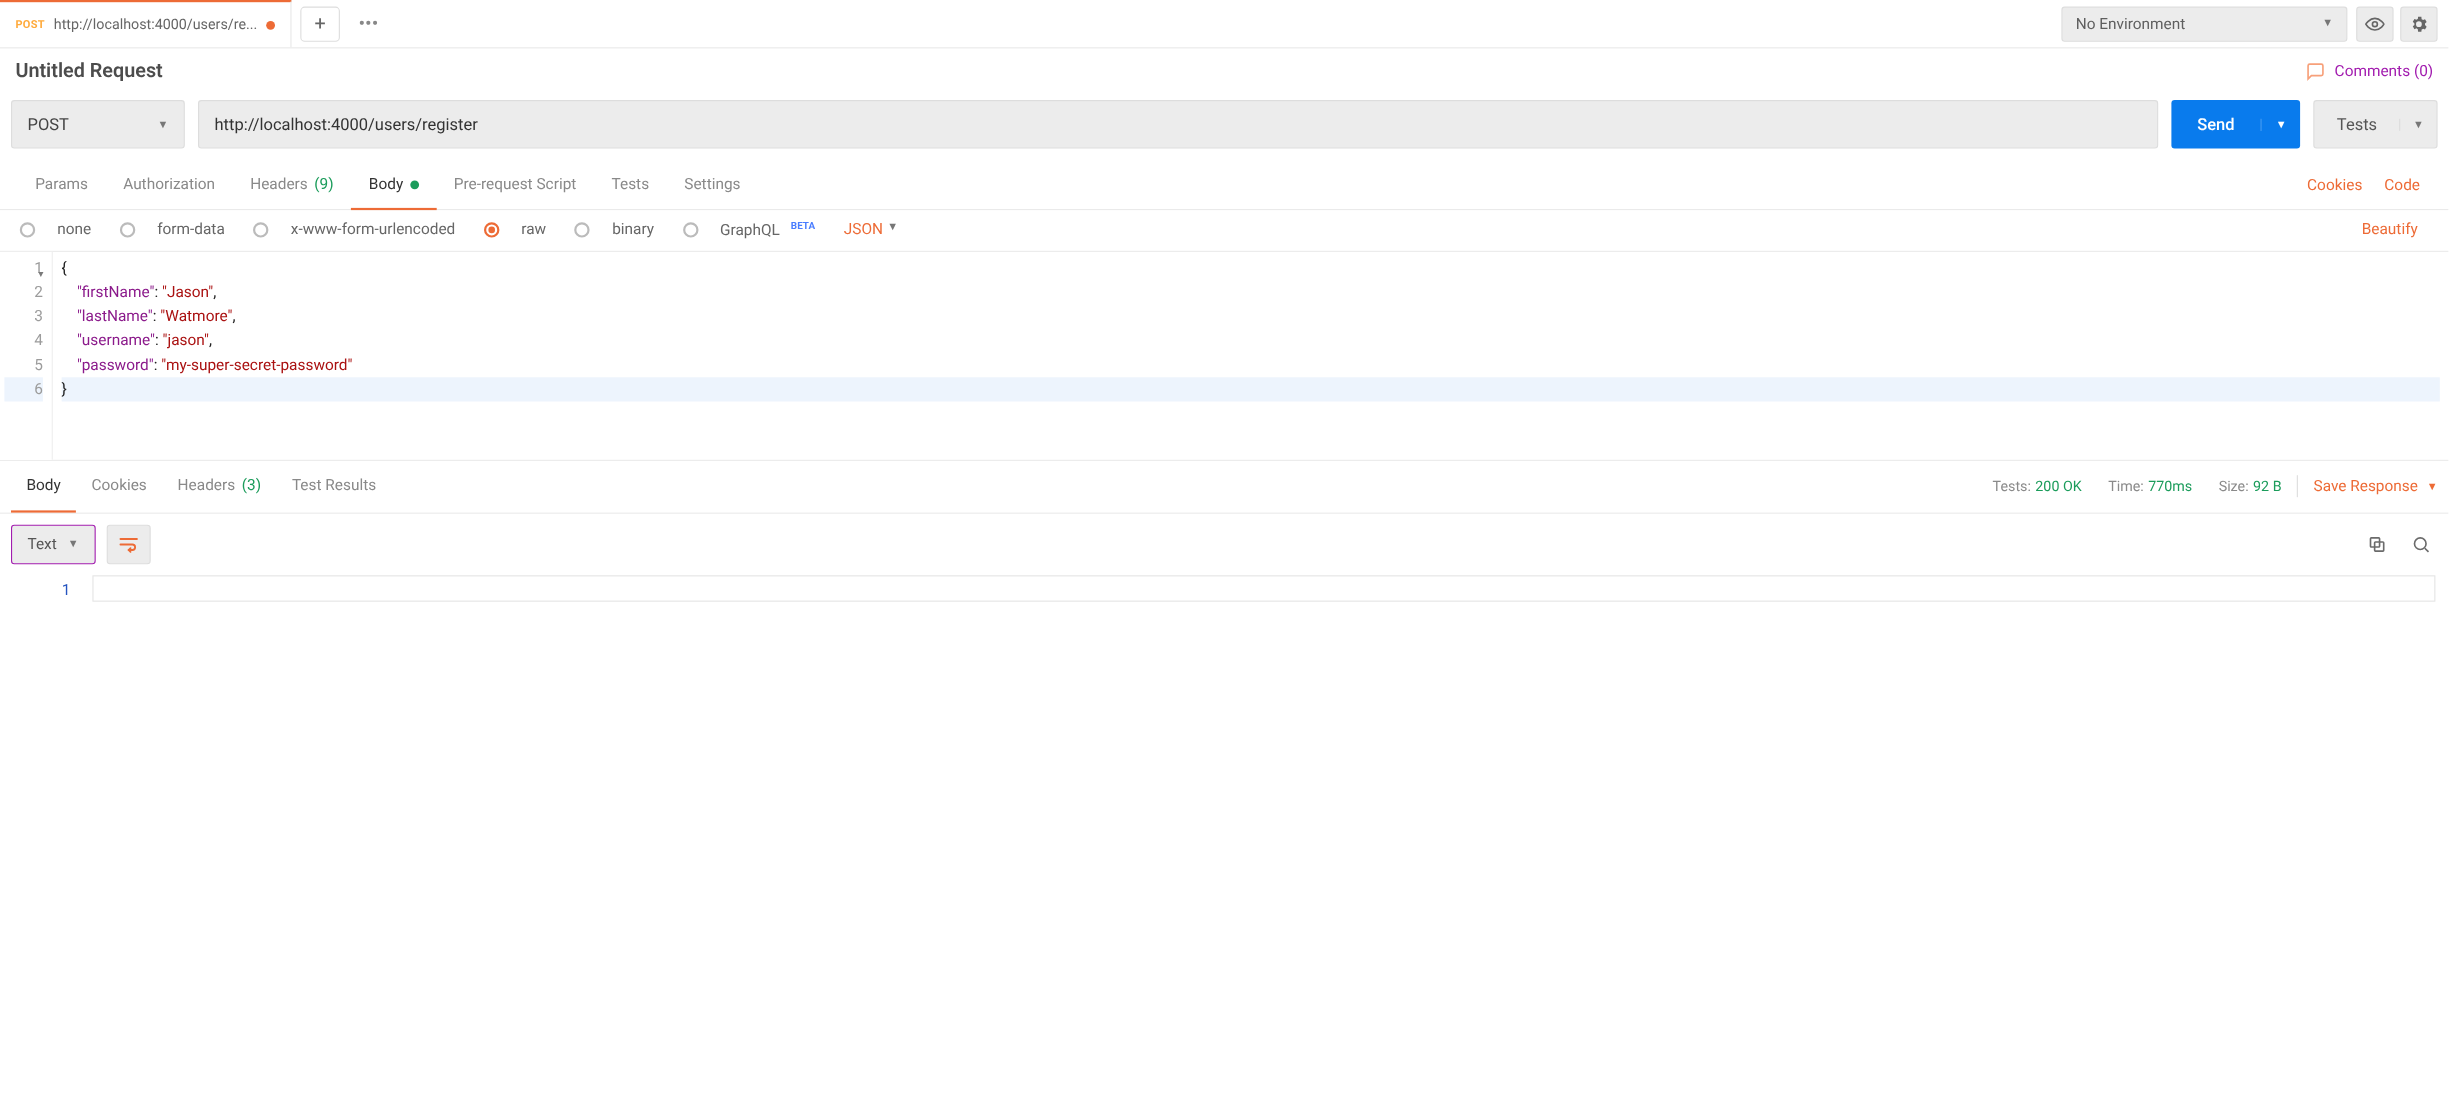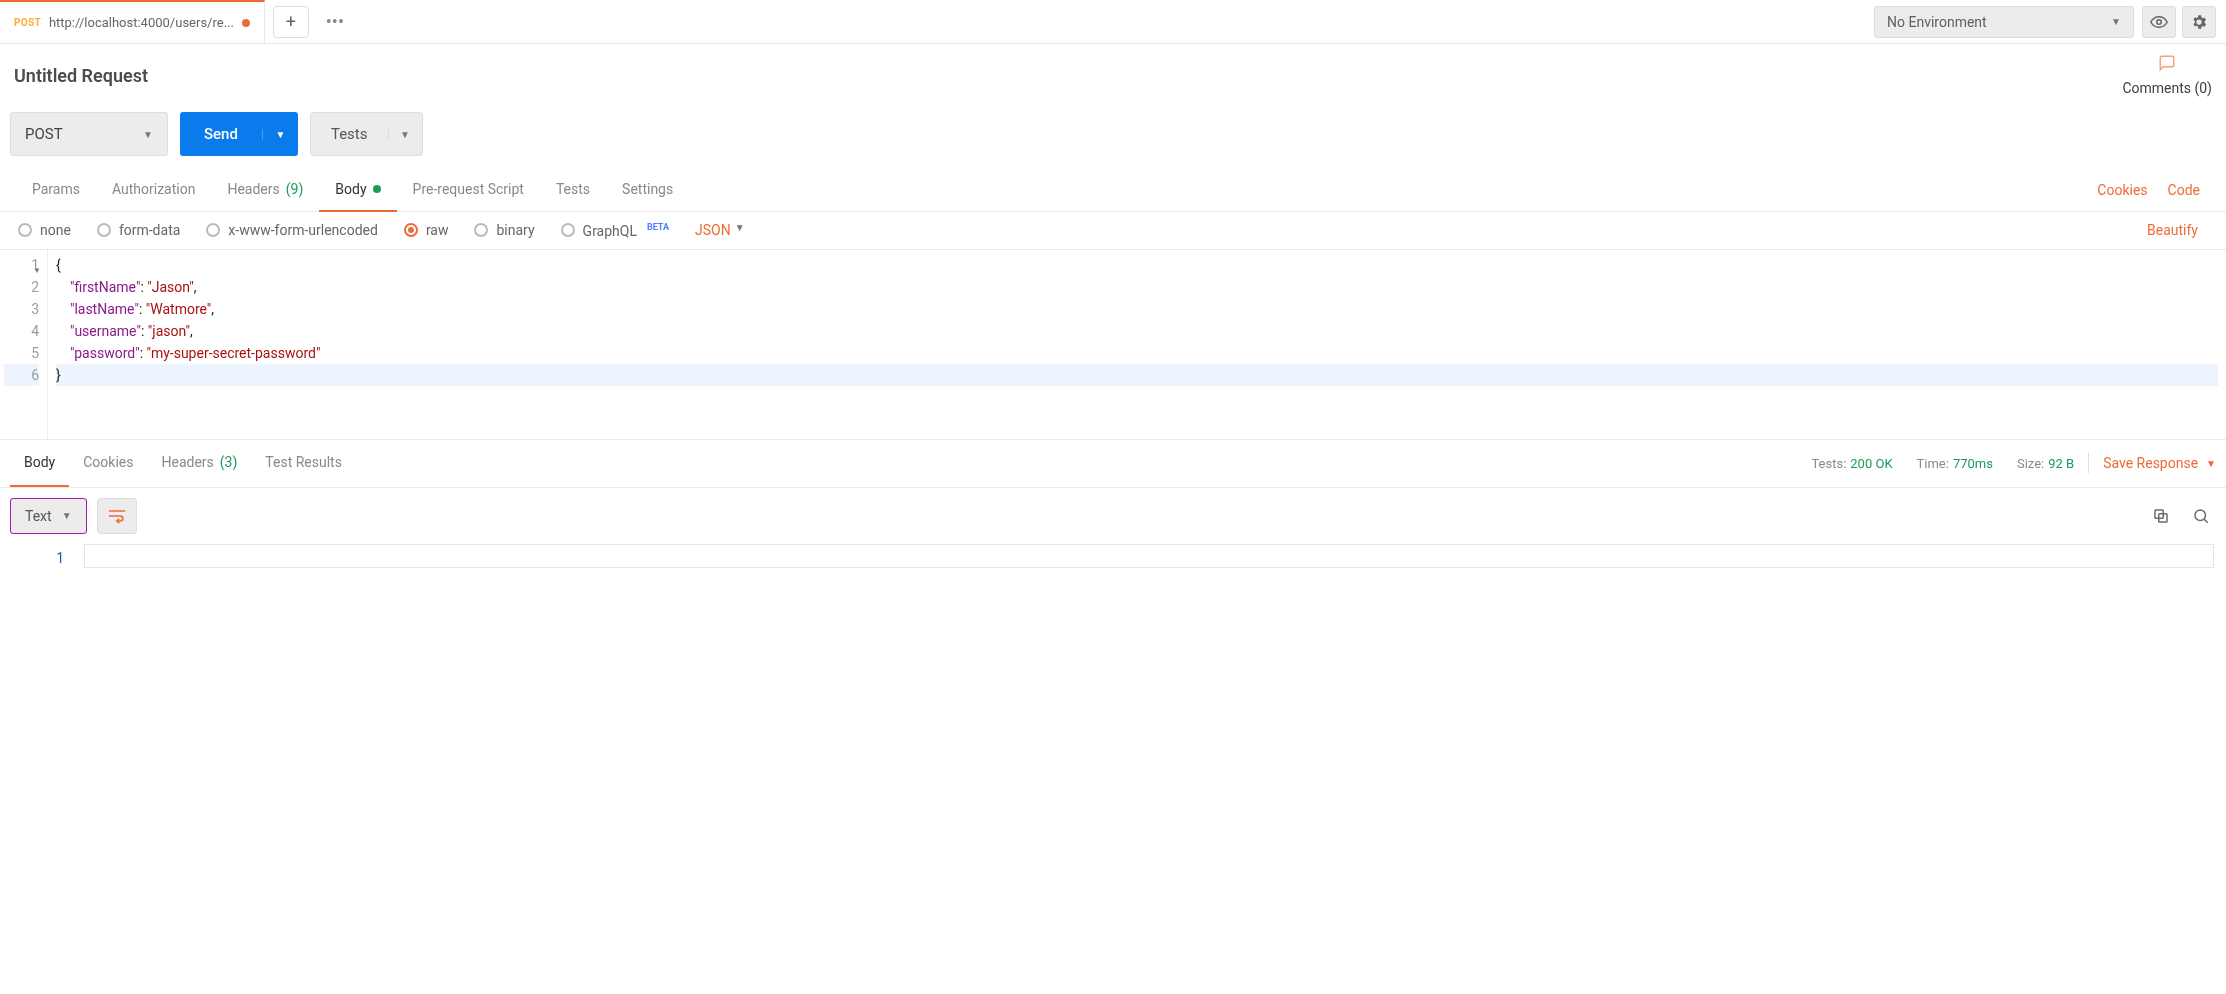--- a/index.html
+++ b/index.html
@@ -13,21 +13,21 @@
 .tab-addbtn { width:36px; height:32px; margin-left:8px; border:1px solid #ddd; border-radius:4px; display:flex; align-items:center; justify-content:center; color:#666; font-size:18px; cursor:pointer; }
 .tab-morebtn { width:36px; height:32px; margin-left:8px; display:flex; align-items:center; justify-content:center; color:#888; font-size:18px; cursor:pointer; }
 .topbar-spacer { flex:1; }
 .env-select { display:flex; align-items:center; justify-content:space-between; width:260px; height:32px; padding:0 12px; background:#ececec; border:1px solid #ddd; border-radius:3px; margin-right:8px; color:#5f5f5f; font-size:14px; cursor:pointer;}
 .icon-btn { width:34px; height:32px; display:flex; align-items:center; justify-content:center; background:#ececec; border:1px solid #ddd; border-radius:3px; color:#666; margin-right:6px; cursor:pointer; }
 
 
 .title-row { display:flex; align-items:center; padding:10px 14px 4px; }
 .req-title { font-size:18px; font-weight:600; color:#4c4c4c; }
 .title-spacer { flex:1; }
-.comments { display:flex; align-items:center; gap:8px; color:#404040; font-size:14px; cursor:pointer;flex-direction:column; }
+.comments { display:flex; align-items:center; gap:8px; color:#a21caf; font-size:14px; cursor:pointer; }
 
 
 .url-row { display:flex; gap:12px; padding:12px 10px; }
 .method-select { display:flex; align-items:center; justify-content:space-between; width:158px; height:44px; padding:0 14px; background:#ececec; border:1px solid #ddd; border-radius:3px; color:#444; font-size:15px; cursor:pointer;}
 .url-input { flex:1; height:44px; padding:0 14px; background:#ececec; border:1px solid #ddd; border-radius:3px; color:#333; font-size:15px; }
 .send-btn { display:flex; align-items:center; height:44px; background:#097bed; color:#fff; border-radius:3px; overflow:hidden; cursor:pointer;}
 .send-btn .label { padding:0 24px; font-size:15px; font-weight:500; }
 .send-btn .caret { width:36px; display:flex; align-items:center; justify-content:center; border-left:1px solid rgba(255,255,255,0.25); }
 .save-btn { display:flex; align-items:center; height:44px; background:#ececec; border:1px solid #ddd; border-radius:3px; color:#555; cursor:pointer;}
 .save-btn .label { padding:0 20px; font-size:15px; }
@@ -37,21 +37,21 @@
 .req-tabs { display:flex; align-items:center; padding:0 16px; border-bottom:1px solid #eaeaea; height:44px; }
 .req-tab { padding:0 16px; height:44px; display:flex; align-items:center; gap:6px; color:#898989; font-size:14px; cursor:pointer; border-bottom:2px solid transparent; }
 .req-tab.active { color:#333; border-bottom-color:#ed6b36; }
 .req-tab .count { color:#1b9c5b; }
 .req-tab .dot-green { width:8px; height:8px; border-radius:50%; background:#1b9c5b; }
 .req-tabs-spacer { flex:1; }
 .link-orange { color:#ed6b36; cursor:pointer; padding:0 10px;}
 
 
 .body-types { display:flex; align-items:center; gap:26px; padding:10px 18px; border-bottom:1px solid #eaeaea; }
-.radio { display:flex; align-items:center; gap:8px; color:#666; font-size:14px; cursor:pointer; }
+.radio { display:flex; align-items:center; gap:20px; color:#666; font-size:14px; cursor:pointer; }
 .radio .circ { width:14px; height:14px; border-radius:50%; border:2px solid #bbb; position:relative; }
 .radio.selected .circ { border-color:#ed6b36; }
 .radio.selected .circ::after { content:""; position:absolute; inset:2px; border-radius:50%; background:#ed6b36; }
 .beta { color:#4a7dff; font-size:9px; font-weight:700; vertical-align:super; margin-left:10px;}
 .type-dd { display:flex; gap:4px; color:#ed6b36; font-size:14px; cursor:pointer; }
 .body-types-spacer { flex:1; }
 
 
 .editor { display:flex; font-family: Menlo, Monaco, Consolas, monospace; font-size:14px; border-bottom:1px solid #eaeaea; min-height:190px;}
 .gutter { width:48px; background:#fff; border-right:1px solid #eee; color:#9c9c9c; text-align:right; padding:4px 8px 4px 4px; user-select:none;}
@@ -135,20 +135,21 @@
       </svg>
     <span>Comments (0)</span>
   </div>
 </div>
 
 <div class="url-row">
   <div class="method-select">
     <span>POST</span>
     <span class="caret-sym">▼</span>
   </div>
+  <input class="url-input" value="http://localhost:4000/users/register" style="">
   <div class="send-btn">
     <span class="label">Send</span>
     <span class="caret">
         <span class="caret-sym" style="color:#fff;">▼</span>
       </span>
   </div>
   <div class="save-btn">
     <span class="label">Tests</span>
     <span class="caret">
         <span class="caret-sym">▼</span>

